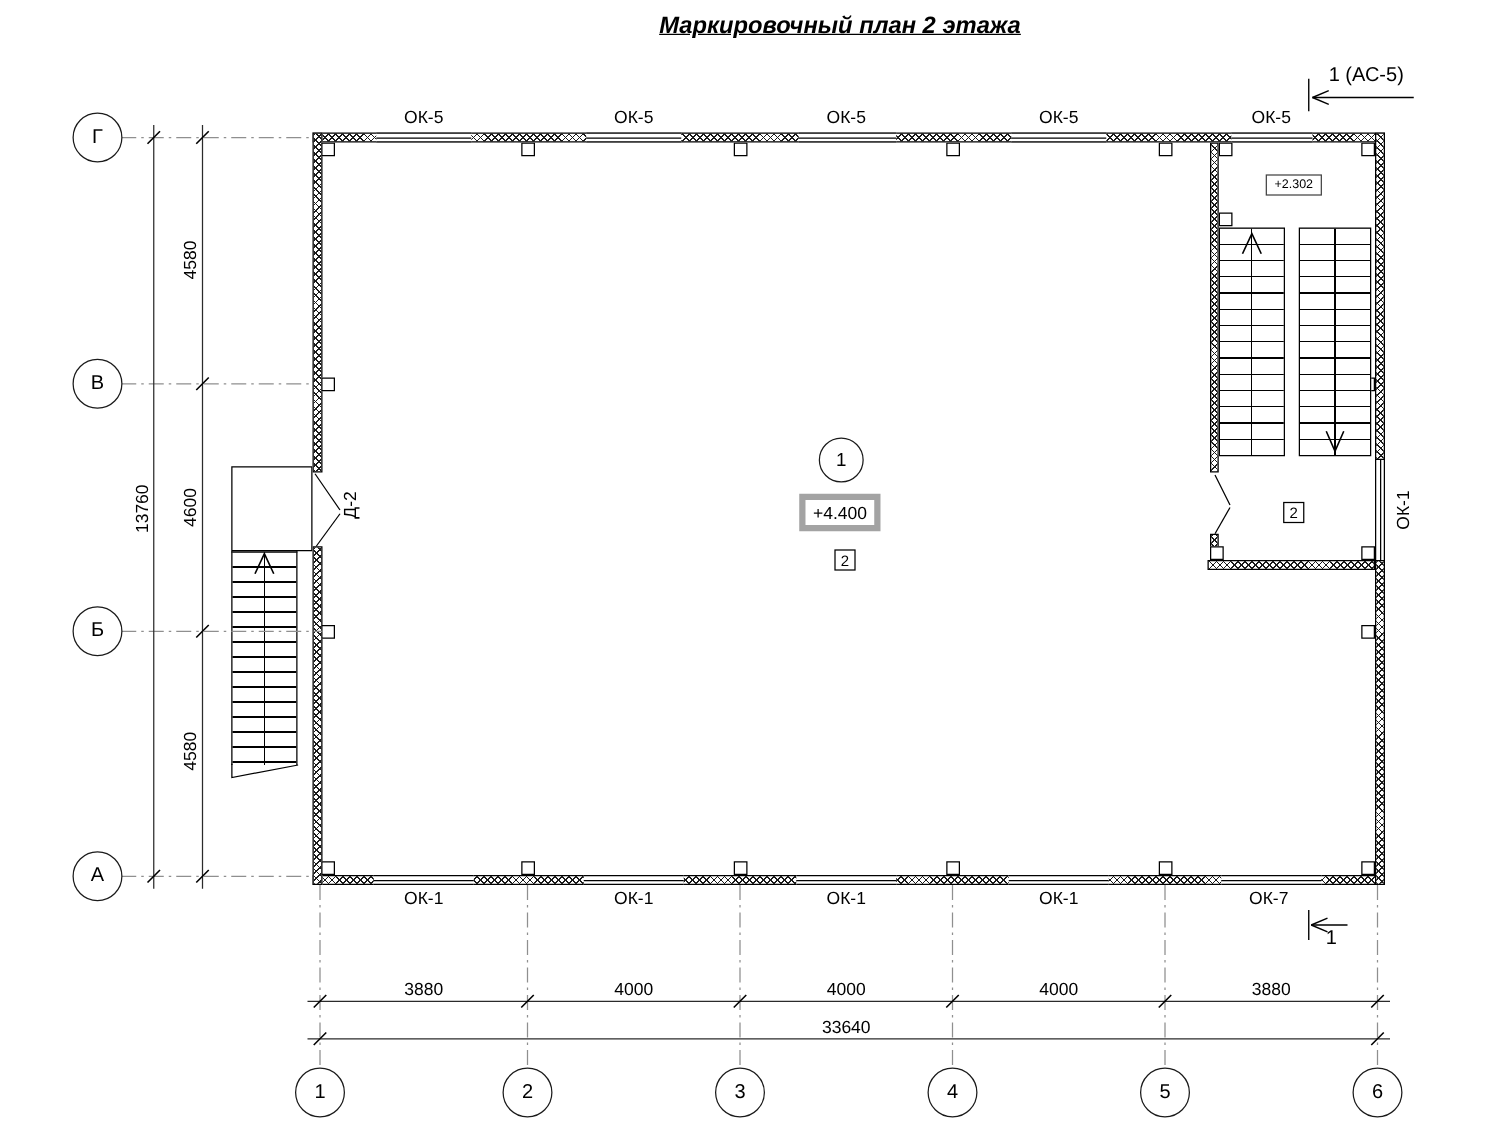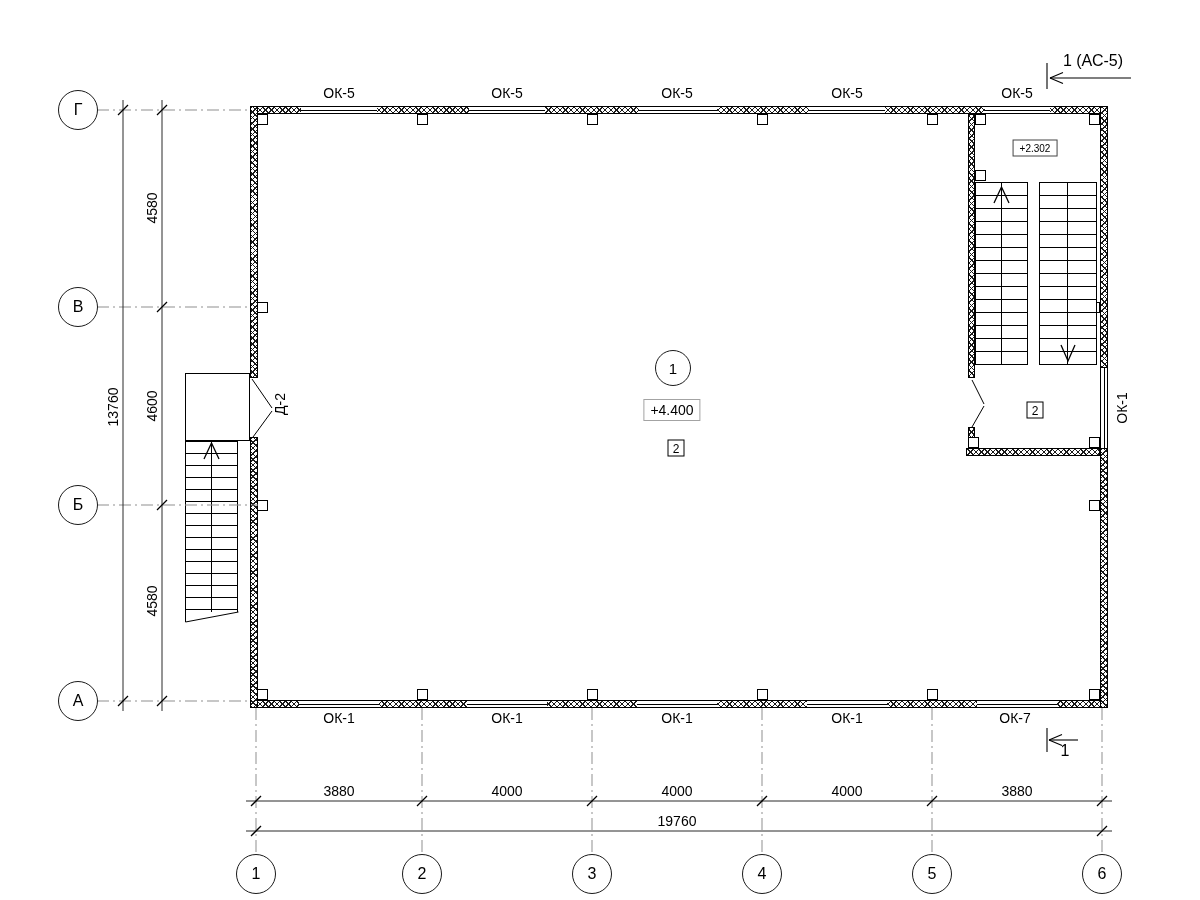--- a/index.html
+++ b/index.html
@@ -30,21 +30,21 @@
   .title{position:absolute;left:672px;top:21px;transform:translate(-50%,-50%);
          font-size:19px;font-weight:bold;font-style:italic;text-decoration:underline;white-space:nowrap;}
   .axis-circle{position:absolute;width:38px;height:38px;border:1.3px solid #1a1a1a;border-radius:50%;
                background:#fff;display:flex;align-items:center;justify-content:center;
                font-size:16px;transform:translate(-50%,-50%);}
   .room-circle{position:absolute;width:34px;height:34px;border:1.2px solid #1a1a1a;border-radius:50%;
                background:#fff;display:flex;align-items:center;justify-content:center;
                font-size:15px;transform:translate(-50%,-50%);}
   .elev-box{position:absolute;transform:translate(-50%,-50%);background:#fff;border:1px solid #444;
             font-size:10px;padding:2px 6px;white-space:nowrap;}
-  .elev-plain{position:absolute;transform:translate(-50%,-50%);background:#fff;border:1px solid #a3a3a3;
+  .elev-plain{position:absolute;transform:translate(-50%,-50%);background:#fff;border:5px solid #a3a3a3;
               font-size:14px;padding:2px 6px;white-space:nowrap;}
   .sq-badge{position:absolute;width:17px;height:17px;box-sizing:border-box;border:1px solid #000;
             background:#fff;display:flex;align-items:center;justify-content:center;
             font-size:12px;transform:translate(-50%,-50%);}
   .section-lbl{position:absolute;transform:translate(-50%,-50%);font-size:16px;white-space:nowrap;}
   svg{position:absolute;left:0;top:0;}
 </style>
 </head>
 <body>
 
@@ -171,20 +171,21 @@
       <polyline points="994,203 1001.5,187 1009,203"></polyline>
       <polyline points="1061,345 1068,361 1075,345"></polyline>
       <polyline points="204,459 211.5,443 219,459"></polyline>
     </g>
 
     <g stroke="#000" stroke-width="1" fill="none">
       <polyline points="185.5,611 185.5,622 238.5,612"></polyline>
     </g>
   </svg>
 
+  <div class="title">Маркировочный план 2 этажа</div>
 
   <div class="section-lbl" style="left:1093px;top:61px;">1 (АС-5)</div>
   <div class="section-lbl" style="left:1065px;top:751px;">1</div>
 
   <div class="axis-circle" style="left:78px;top:110px;">Г</div>
   <div class="axis-circle" style="left:78px;top:307px;">В</div>
   <div class="axis-circle" style="left:78px;top:505px;">Б</div>
   <div class="axis-circle" style="left:78px;top:701px;">А</div>
 
   <div class="axis-circle" style="left:256px;top:874px;">1</div>
@@ -197,21 +198,21 @@
   <div class="lbl rot" style="left:152px;top:208px;">4580</div>
   <div class="lbl rot" style="left:152px;top:406px;">4600</div>
   <div class="lbl rot" style="left:152px;top:601px;">4580</div>
   <div class="lbl rot" style="left:113px;top:407px;">13760</div>
 
   <div class="lbl" style="left:339px;top:791px;">3880</div>
   <div class="lbl" style="left:507px;top:791px;">4000</div>
   <div class="lbl" style="left:677px;top:791px;">4000</div>
   <div class="lbl" style="left:847px;top:791px;">4000</div>
   <div class="lbl" style="left:1017px;top:791px;">3880</div>
-  <div class="lbl" style="left:677px;top:821px;">19760</div>
+  <div class="lbl" style="left:677px;top:821px;">33640</div>
 
   <div class="lbl" style="left:339px;top:93px;">ОК-5</div>
   <div class="lbl" style="left:507px;top:93px;">ОК-5</div>
   <div class="lbl" style="left:677px;top:93px;">ОК-5</div>
   <div class="lbl" style="left:847px;top:93px;">ОК-5</div>
   <div class="lbl" style="left:1017px;top:93px;">ОК-5</div>
 
   <div class="lbl" style="left:339px;top:718px;">ОК-1</div>
   <div class="lbl" style="left:507px;top:718px;">ОК-1</div>
   <div class="lbl" style="left:677px;top:718px;">ОК-1</div>

